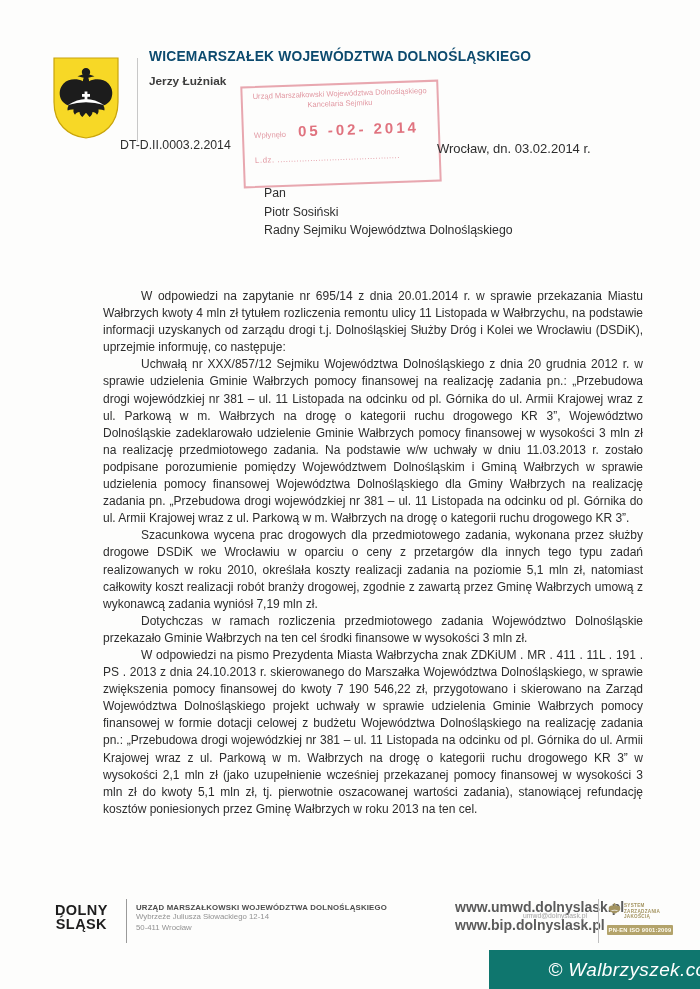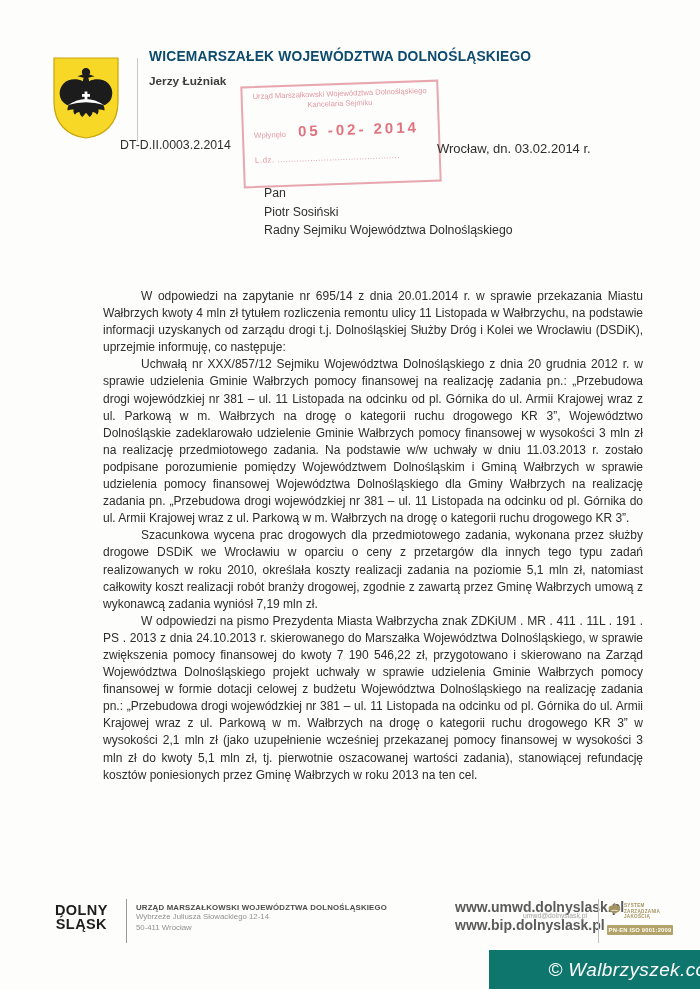--- a/index.html
+++ b/index.html
@@ -106,20 +106,21 @@
   <div class="addressee">
     <div>Pan</div>
     <div>Piotr Sosiński</div>
     <div>Radny Sejmiku Województwa Dolnośląskiego</div>
   </div>
 
   <div class="letter-body">
     <p>W odpowiedzi na zapytanie nr 695/14 z dnia 20.01.2014 r. w sprawie przekazania Miastu Wałbrzych kwoty 4 mln zł tytułem rozliczenia remontu ulicy 11 Listopada w Wałbrzychu, na podstawie informacji uzyskanych od zarządu drogi t.j. Dolnośląskiej Służby Dróg i Kolei we Wrocławiu (DSDiK), uprzejmie informuję, co następuje:</p>
     <p>Uchwałą nr XXX/857/12 Sejmiku Województwa Dolnośląskiego z dnia 20 grudnia 2012 r. w sprawie udzielenia Gminie Wałbrzych pomocy finansowej na realizację zadania pn.: „Przebudowa drogi wojewódzkiej nr 381 – ul. 11 Listopada na odcinku od pl. Górnika do ul. Armii Krajowej wraz z ul. Parkową w m. Wałbrzych na drogę o kategorii ruchu drogowego KR 3”, Województwo Dolnośląskie zadeklarowało udzielenie Gminie Wałbrzych pomocy finansowej w wysokości 3 mln zł na realizację przedmiotowego zadania. Na podstawie w/w uchwały w dniu 11.03.2013 r. zostało podpisane porozumienie pomiędzy Województwem Dolnośląskim i Gminą Wałbrzych w sprawie udzielenia pomocy finansowej Województwa Dolnośląskiego dla Gminy Wałbrzych na realizację zadania pn. „Przebudowa drogi wojewódzkiej nr 381 – ul. 11 Listopada na odcinku od pl. Górnika do ul. Armii Krajowej wraz z ul. Parkową w m. Wałbrzych na drogę o kategorii  ruchu drogowego KR 3”.</p>
     <p>Szacunkowa wycena prac drogowych dla przedmiotowego zadania, wykonana przez służby drogowe DSDiK we Wrocławiu w oparciu o ceny z przetargów dla innych tego typu zadań realizowanych w roku 2010, określała koszty realizacji zadania na poziomie 5,1 mln zł, natomiast całkowity koszt realizacji robót branży drogowej, zgodnie z zawartą przez Gminę Wałbrzych umową z wykonawcą zadania wyniósł 7,19 mln zł.</p>
+    <p>Dotychczas w ramach rozliczenia przedmiotowego zadania Województwo Dolnośląskie przekazało Gminie Wałbrzych na ten cel środki finansowe w wysokości 3 mln zł.</p>
     <p>W odpowiedzi na pismo Prezydenta Miasta Wałbrzycha znak ZDKiUM . MR . 411 . 11L . 191 . PS . 2013 z dnia 24.10.2013 r. skierowanego do Marszałka Województwa Dolnośląskiego, w sprawie zwiększenia pomocy finansowej do kwoty 7 190 546,22 zł, przygotowano i skierowano na Zarząd Województwa Dolnośląskiego projekt uchwały w sprawie udzielenia Gminie Wałbrzych pomocy finansowej w formie dotacji celowej z budżetu Województwa Dolnośląskiego na realizację zadania pn.: „Przebudowa drogi wojewódzkiej nr 381 – ul. 11 Listopada na odcinku od pl. Górnika do ul. Armii Krajowej wraz z ul. Parkową w  m. Wałbrzych na drogę o kategorii  ruchu drogowego KR 3” w wysokości 2,1 mln zł (jako uzupełnienie wcześniej przekazanej pomocy finansowej w wysokości 3 mln zł do kwoty 5,1 mln zł, tj. pierwotnie oszacowanej wartości zadania), stanowiącej refundację kosztów poniesionych przez Gminę Wałbrzych w roku 2013 na ten cel.</p>
   </div>
 
   <div class="footer-logo">
     <div>DOLNY</div>
     <div>ŚLĄSK</div>
   </div>
   <div class="footer-divider-1"></div>
   <div class="footer-address">
     <div class="footer-office-name">URZĄD MARSZAŁKOWSKI WOJEWÓDZTWA DOLNOŚLĄSKIEGO</div>

